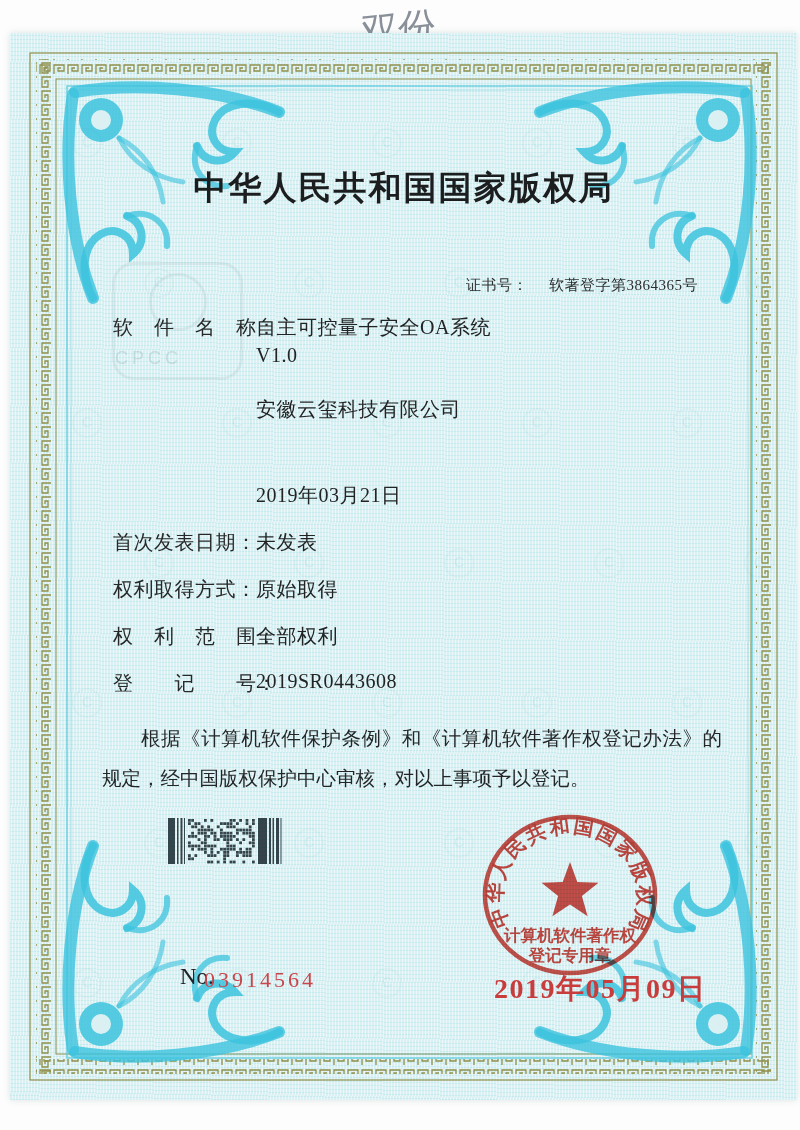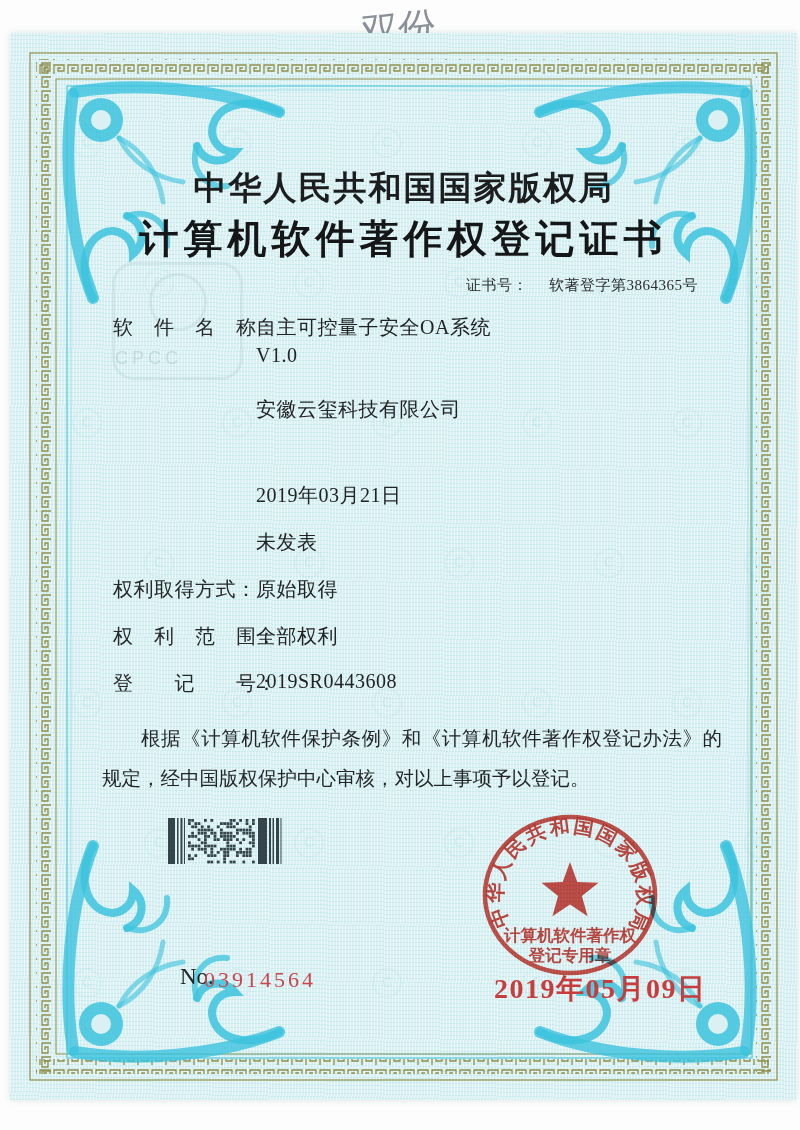--- a/index.html
+++ b/index.html
@@ -99,33 +99,33 @@
       <use href="#flor" transform="translate(57,1025) scale(1,-1)"></use>
       <use href="#flor" transform="translate(742,1025) scale(-1,-1)"></use>
     </svg>
 
     <div id="emboss" class="abs">
       <div class="c"></div>
       <div class="t">CPCC</div>
     </div>
 
     <div id="authority-title" class="abs">中华人民共和国国家版权局</div>
-    <div id="main-title" class="abs">计算机软件著作权登记证书</div>
     <div id="certno-line" class="abs">
       <span>证书号：</span><span class="v">软著登字第3864365号</span>
     </div>
 
     <div class="abs row-value" style="top:281px">自主可控量子安全OA系统</div>
     <div class="abs row-label" style="top:281px">软　件　名　称：</div>
     <div class="abs row-value" style="top:311px">V1.0</div>
 
     <div class="abs row-value" style="top:363px">安徽云玺科技有限公司</div>
 
     <div class="abs row-value" style="top:449px">2019年03月21日</div>
 
+    <div class="abs row-label" style="top:496px">首次发表日期：</div>
     <div class="abs row-value" style="top:496px">未发表</div>
 
     <div class="abs row-label" style="top:543px">权利取得方式：</div>
     <div class="abs row-value" style="top:543px">原始取得</div>
 
     <div class="abs row-label" style="top:590px">权　利　范　围：</div>
     <div class="abs row-value" style="top:590px">全部权利</div>
 
     <div class="abs row-label" style="top:637px">登　　记　　号：</div>
     <div class="abs row-value" style="top:637px">2019SR0443608</div>

